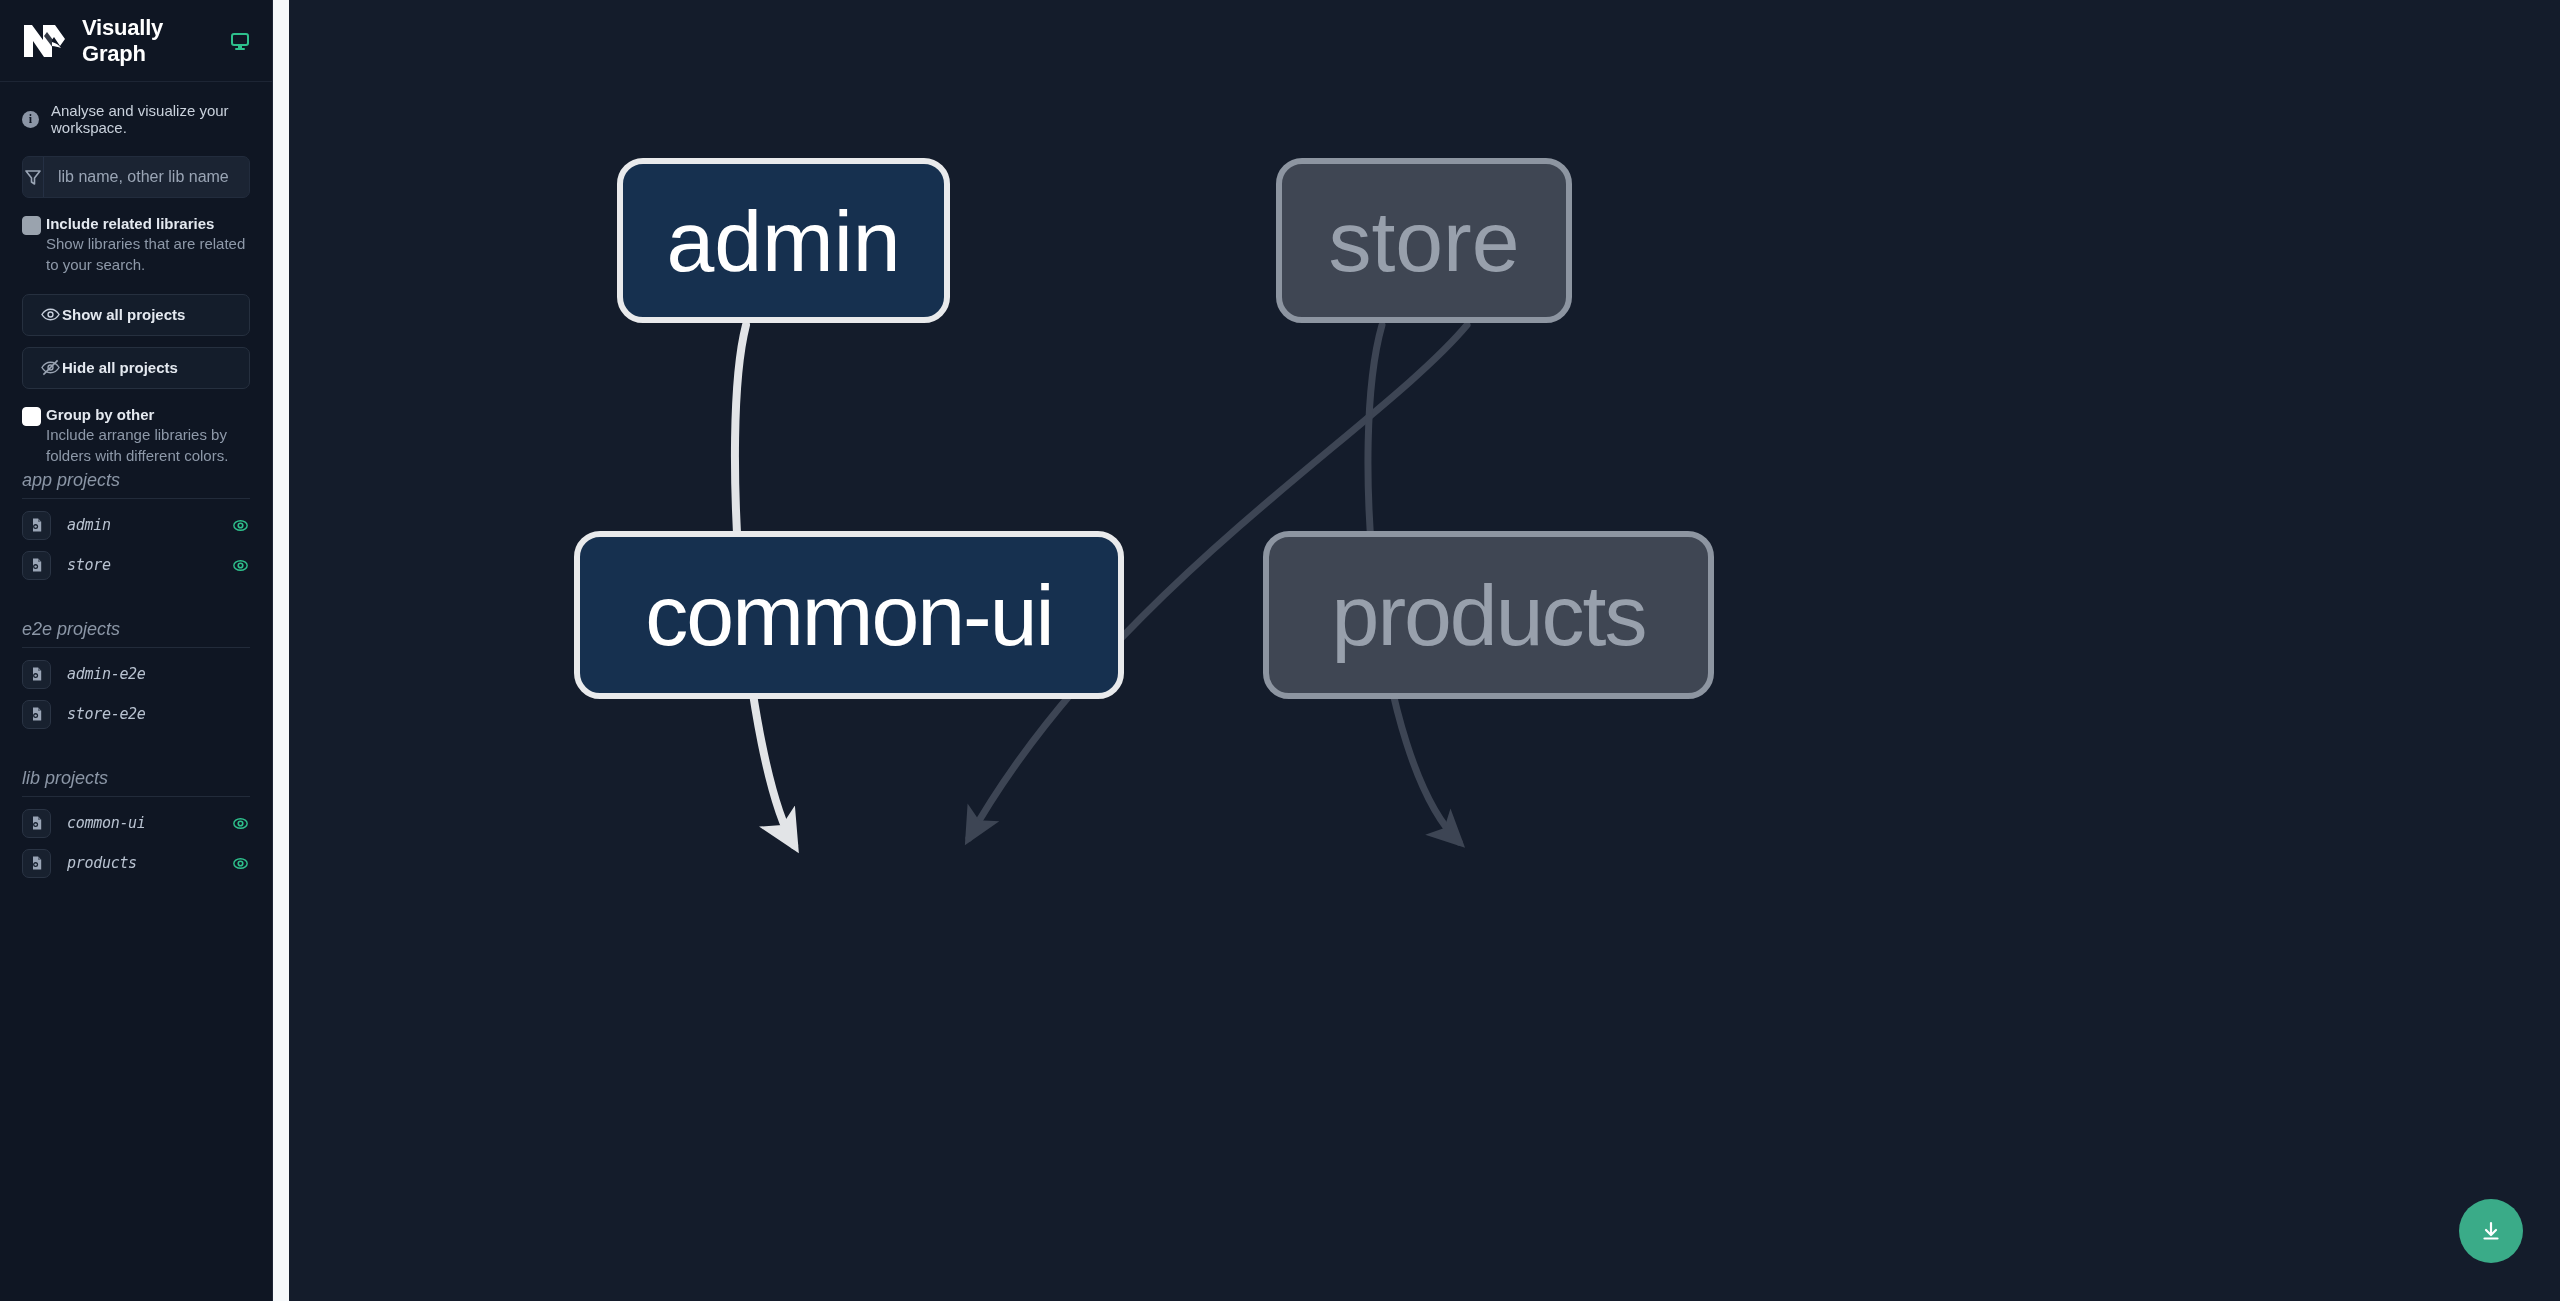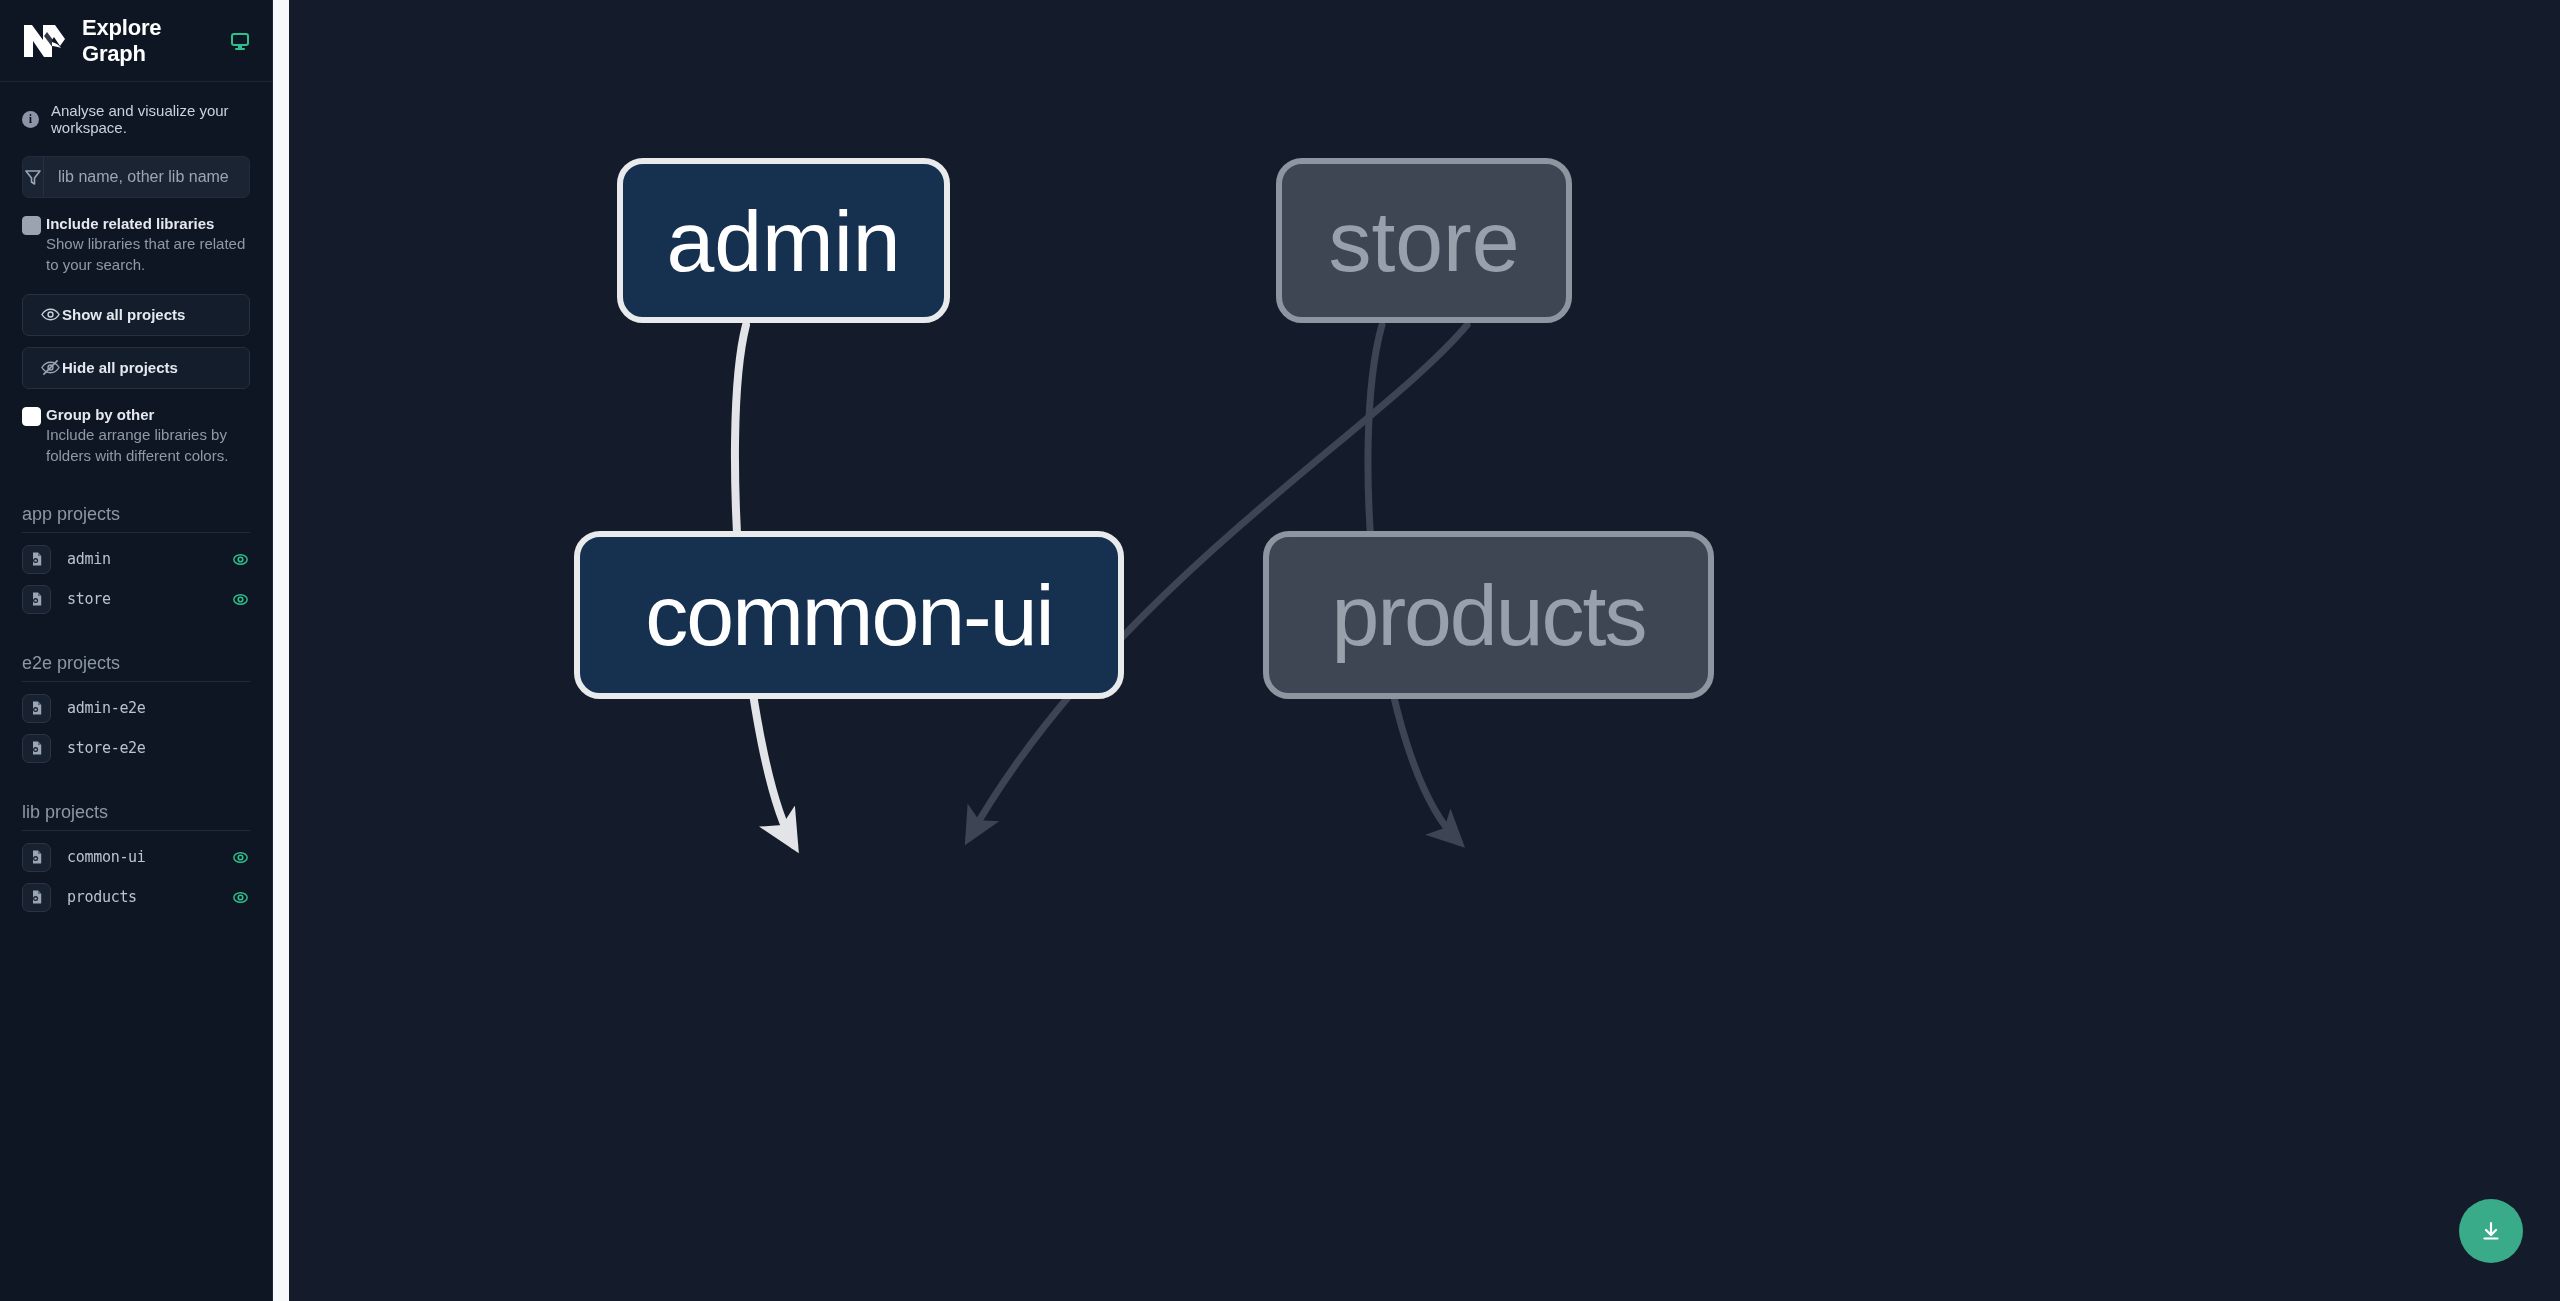--- a/index.html
+++ b/index.html
@@ -105,21 +105,21 @@
     display: flex; align-items: center; justify-content: center;
     color: #c3ccda; font-size: 19px; cursor: pointer;
   }
   .step-val {
     flex: 1; height: 36px; background: #18202e;
     display: flex; align-items: center; justify-content: center;
     color: #d8e0ea; font-size: 16px;
     border-left: 1px solid #2a3546; border-right: 1px solid #2a3546;
   }
 
-  .proj-list { padding: 0 22px; margin-top: 34px; overflow: hidden; }
+  .proj-list { padding: 0 22px; overflow: hidden; font-style: italic; }
   .grp-title { font-size: 18px; color: #8b96a6; padding: 4px 0 7px 0; }
   .grp-rule { height: 1px; background: #222b3a; margin-bottom: 6px; }
   .proj-row {
     display: flex; align-items: center; gap: 16px;
     height: 40px; cursor: pointer;
   }
   .proj-badge {
     width: 29px; height: 29px; border-radius: 7px; flex: 0 0 29px;
     background: #18212f; border: 1px solid #2a3444;
     display: flex; align-items: center; justify-content: center;
@@ -173,21 +173,21 @@
 
     <div class="sb-header">
       <span class="nx-logo">
         <svg width="44" height="36" viewBox="0 0 44 36">
           <path fill="#ffffff" d="M2 2h8l11 15V2h9v32h-8L11 18v16H2z"></path>
           <path fill="#ffffff" d="M24 2h9l10 14-5 7-6-9-5 7-5-7z"></path>
           <path fill="#0f1623" d="M25 9l9 12-3 4-9-12z" opacity="0.85"></path>
           <path fill="#ffffff" d="M30 19c4 1 7 3 9 6-3-1-6-2-9-2z"></path>
         </svg>
       </span>
-      <span class="sb-title">Explore Graph</span>
+      <span class="sb-title">Visually Graph</span>
       <span class="monitor-icon">
         <svg width="20" height="20" viewBox="0 0 20 20">
           <rect x="2" y="3" width="16" height="11" rx="2" fill="none" stroke="#2ec08c" stroke-width="2"></rect>
           <rect x="8" y="14.5" width="4" height="3" fill="#2ec08c"></rect>
           <rect x="5" y="17" width="10" height="2" rx="1" fill="#2ec08c"></rect>
         </svg>
       </span>
     </div>
 
     <div class="sb-tagline">

